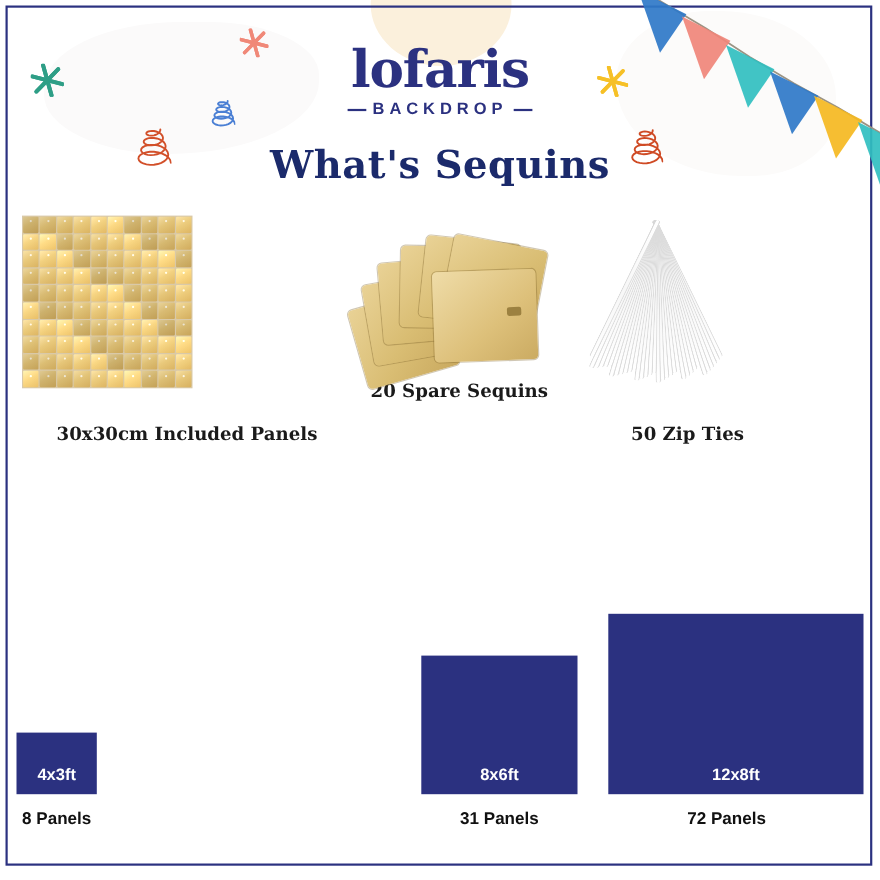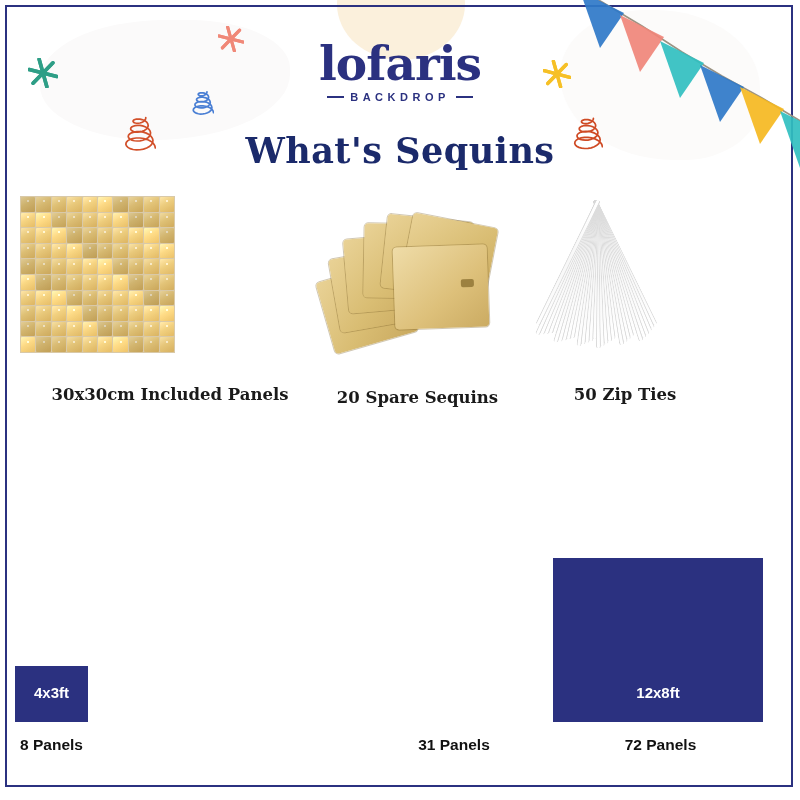--- a/index.html
+++ b/index.html
@@ -63,21 +63,21 @@
     align-items: center;
     justify-content: center;
     gap: 6px;
     margin-top: 4px;
   }
   .logo-rule {
     width: 17px; height: 2px; background: #2b3180;
   }
   #logo-sub {
     font-family: "Liberation Sans", sans-serif;
-    font-size: 11px;
+    font-size: 15px;
     font-weight: bold;
     letter-spacing: 4.5px;
     color: #2b3180;
   }
 
   
   .heading {
     position: absolute;
     width: 800px;
     text-align: center;
@@ -198,21 +198,21 @@
     background: #2b3180;
     color: #ffffff;
     display: flex;
     align-items: flex-end;
     justify-content: center;
   }
   .size-bar-text {
     font-family: "Liberation Sans", sans-serif;
     font-weight: bold;
     font-size: 15px;
-    padding-bottom: 21px;
+    padding-bottom: 9px;
     white-space: nowrap;
   }
   .size-caption {
     position: absolute;
     bottom: 6px;
     left: 0;
     width: 100%;
     text-align: center;
     font-family: "Liberation Sans", sans-serif;
     font-weight: bold;
@@ -362,21 +362,21 @@
       <div id="sequin-fan">
         <div class="fan-card" style="left:4px;  top:74px; transform:rotate(-16deg);"></div>
         <div class="fan-card" style="left:14px; top:56px; transform:rotate(-10deg);"></div>
         <div class="fan-card" style="left:26px; top:40px; transform:rotate(-5deg);"></div>
         <div class="fan-card" style="left:44px; top:28px; transform:rotate(1deg);"></div>
         <div class="fan-card" style="left:64px; top:22px; transform:rotate(6deg);"></div>
         <div class="fan-card" style="left:86px; top:24px; transform:rotate(11deg);"></div>
         <div class="fan-card" id="fan-front" style="transform:rotate(-2deg);"></div>
       </div>
     </div>
-    <div class="product-label" style="margin-top:42px">20 Spare Sequins</div>
+    <div class="product-label" style="">20 Spare Sequins</div>
   </div>
 
   <div class="product" id="product-ties">
     <div class="product-img">
       <div id="zip-bundle">
           <div class="zip-tie" style="transform: rotate(-26deg); height: 138px;"></div>
           <div class="zip-tie" style="transform: rotate(-24.42deg); height: 140px;"></div>
           <div class="zip-tie" style="transform: rotate(-22.85deg); height: 142px;"></div>
           <div class="zip-tie" style="transform: rotate(-21.27deg); height: 144px;"></div>
           <div class="zip-tie" style="transform: rotate(-19.7deg); height: 146px;"></div>
@@ -415,24 +415,27 @@
   </div>
 
   <div id="size-chart">
       <div class="size-col" style="left: 15px; width: 73px; height: 210px;">
         <div class="size-bar" style="width: 73px; height: 56px; background: rgb(43, 49, 128);">
           <div class="size-bar-text">4x3ft</div>
         </div>
         <div class="size-caption">8 Panels</div>
       </div>
       <div class="size-col" style="left: 383px; width: 142px; height: 210px;">
+        <div class="size-bar" style="width: 142px; height: 126px; background: rgb(43, 49, 128);">
+          <div class="size-bar-text">8x6ft</div>
+        </div>
         <div class="size-caption">31 Panels</div>
       </div>
       <div class="size-col" style="left: 553px; width: 215px; height: 210px;">
-        <div class="size-bar" style="width: 210px; height: 164px; background: rgb(43, 49, 128);">
+        <div class="size-bar" style="width: 232px; height: 164px; background: rgb(43, 49, 128);">
           <div class="size-bar-text">12x8ft</div>
         </div>
         <div class="size-caption">72 Panels</div>
       </div>
     </div>
 
   <div id="decorations">
       <svg class="confetti" viewBox="0 0 30 30" style="left: 28px; top: 58px; width: 30px; height: 30px;">
         <line x1="1.1929979906233132" y1="11.474493580623047" x2="28.80700200937669" y2="18.525506419376953" stroke="#2e9e86" stroke-width="3.5999999999999996" stroke-linecap="round"></line>
         <line x1="11.149677115697209" y1="1.280032300088525" x2="18.85032288430279" y2="28.719967699911475" stroke="#2e9e86" stroke-width="3.5999999999999996" stroke-linecap="round"></line>

